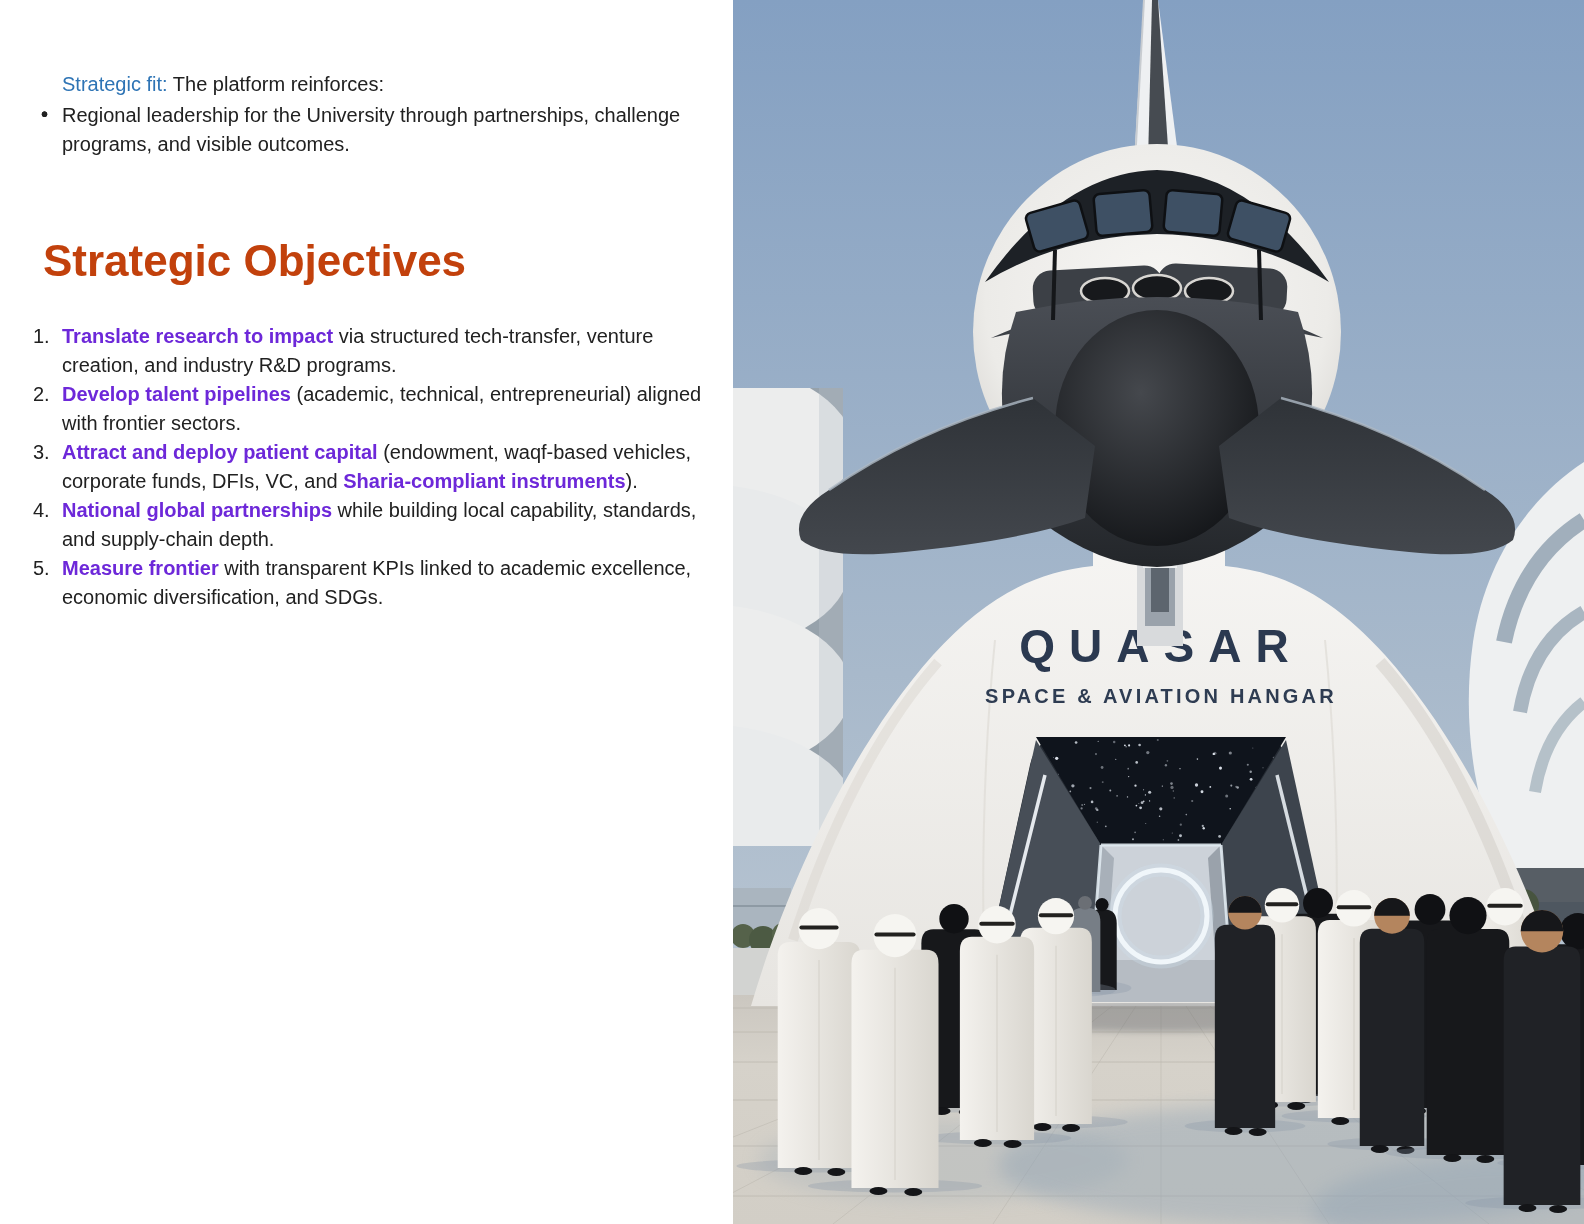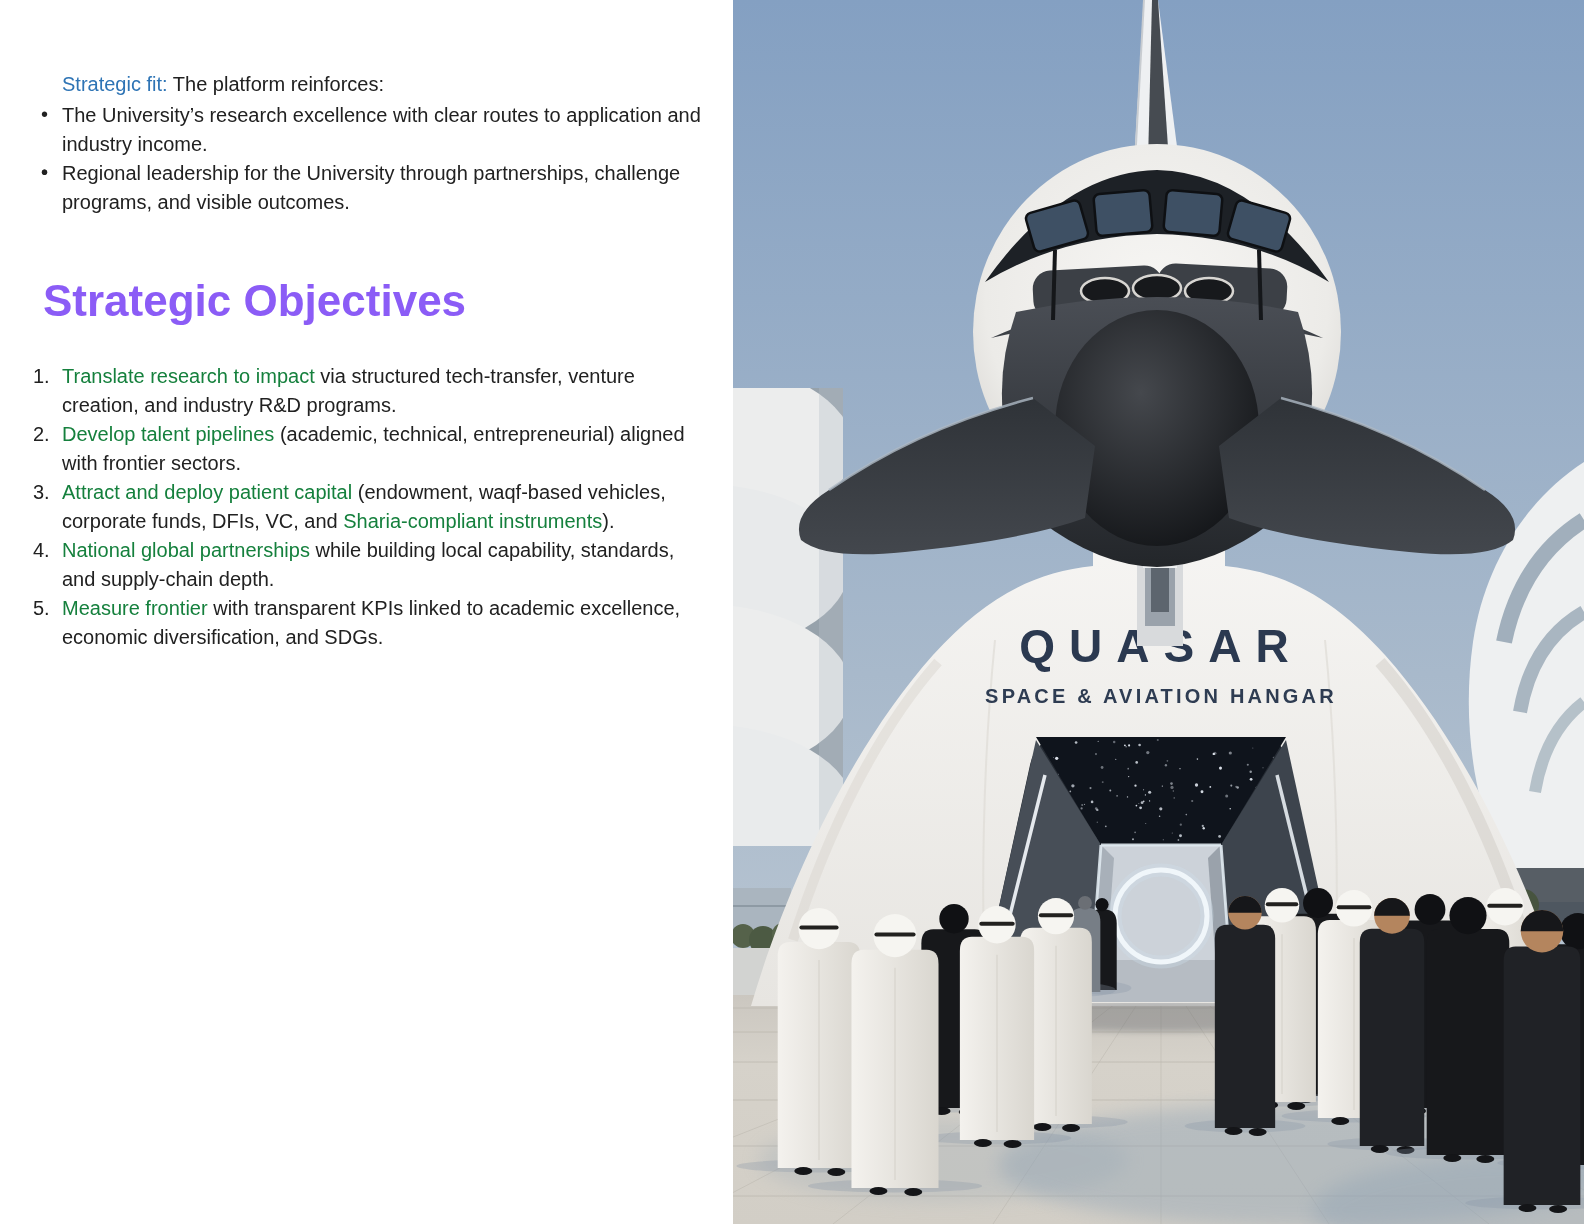--- a/index.html
+++ b/index.html
@@ -4,40 +4,40 @@
 <style>
   html,body{margin:0;padding:0;background:#ffffff;}
   body{width:1584px;height:1224px;overflow:hidden;font-family:"Liberation Sans",sans-serif;color:#212121;}
   .page{position:relative;width:1556px;height:1224px;background:#ffffff;border-radius:17px;}
   .text-col{position:absolute;left:0;top:0;width:733px;}
   .fit-para{margin:70px 0 2px 62px;width:640px;font-size:20px;line-height:29px;}
   .fit-label{color:#2E74B5;}
   ul.bullets{list-style:none;margin:2px 0 0 0;padding:0;font-size:20px;line-height:29px;}
   ul.bullets li{position:relative;padding-left:62px;width:645px;}
   .blt{position:absolute;left:41px;top:-1px;}
-  h1.heading{margin:58px 0 34px 43px;font-size:44px;line-height:1.2;font-weight:700;color:#8b5cf6;letter-spacing:0;}
+  h1.heading{margin:76px 0 34px 43px;font-size:44px;line-height:1.2;font-weight:700;color:#c2410c;letter-spacing:0;}
   ol.objectives{list-style:none;margin:0;padding:0;font-size:20px;line-height:29px;}
   ol.objectives li{position:relative;padding-left:62px;width:650px;}
   .num{position:absolute;left:33px;}
-  ol.objectives b{font-weight:400;color:#15803d;}
+  ol.objectives b{font-weight:700;color:#6d28d9;}
   figure.photo{position:absolute;left:733px;top:0;width:851px;height:1224px;margin:0;}
   figure.photo svg{display:block;}
   .sign-title{font-family:"Liberation Sans",sans-serif;font-weight:700;font-size:46px;letter-spacing:14px;fill:#2b3950;}
   .sign-sub{font-family:"Liberation Sans",sans-serif;font-weight:700;font-size:20px;letter-spacing:3.2px;fill:#2e3c52;}
 </style>
 </head>
 <body>
 
 <div class="page">
 
   <div class="text-col">
     <p class="fit-para"><span class="fit-label">Strategic fit:</span><span> The platform reinforces:</span></p>
 
     <ul class="bullets" id="bullets">
-        <li><span class="blt">•</span><span>The University’s research excellence with clear routes to application and industry income.</span></li>
+        <li><span class="blt">•</span></li>
         <li><span class="blt">•</span></li>
         <li><span class="blt">•</span><span>Regional leadership for the University through partnerships, challenge programs, and visible outcomes.</span></li>
       </ul>
 
     <h1 class="heading">Strategic Objectives</h1>
 
     <ol class="objectives" id="objectives">
         <li><span class="num">1.</span><b>Translate research to impact</b><span> via structured tech-transfer, venture creation, and industry R&amp;D programs.</span></li>
         <li><span class="num">2.</span><b>Develop talent pipelines</b><span> (academic, technical, entrepreneurial) aligned with frontier sectors.</span></li>
         <li><span class="num">3.</span><b>Attract and deploy patient capital</b><span> (endowment, waqf-based vehicles, corporate funds, DFIs, VC, and </span><b>Sharia-compliant instruments</b><span>).</span></li>

